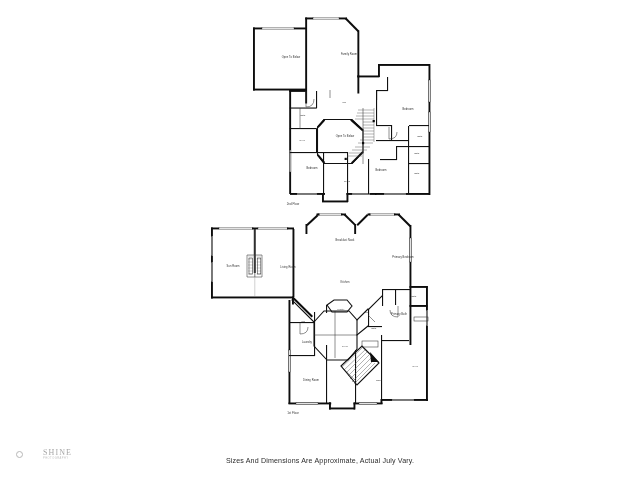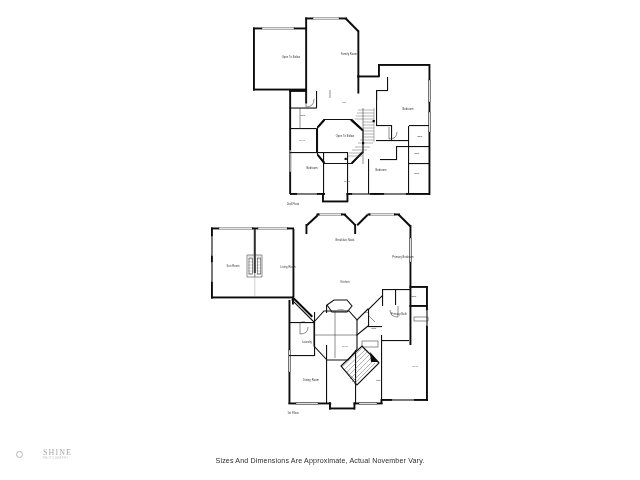--- a/index.html
+++ b/index.html
@@ -334,15 +334,15 @@
   </svg>
 
   <div id="logo">
     <span class="ring"></span>
     <span class="wordmark">
       <span class="brand">SHINE</span>
       <span class="tag">PHOTOGRAPHY</span>
     </span>
   </div>
 
-  <div id="disclaimer">Sizes And Dimensions Are Approximate, Actual November Vary.</div>
+  <div id="disclaimer">Sizes And Dimensions Are Approximate, Actual July Vary.</div>
 
 </div>
 
 </body></html>

